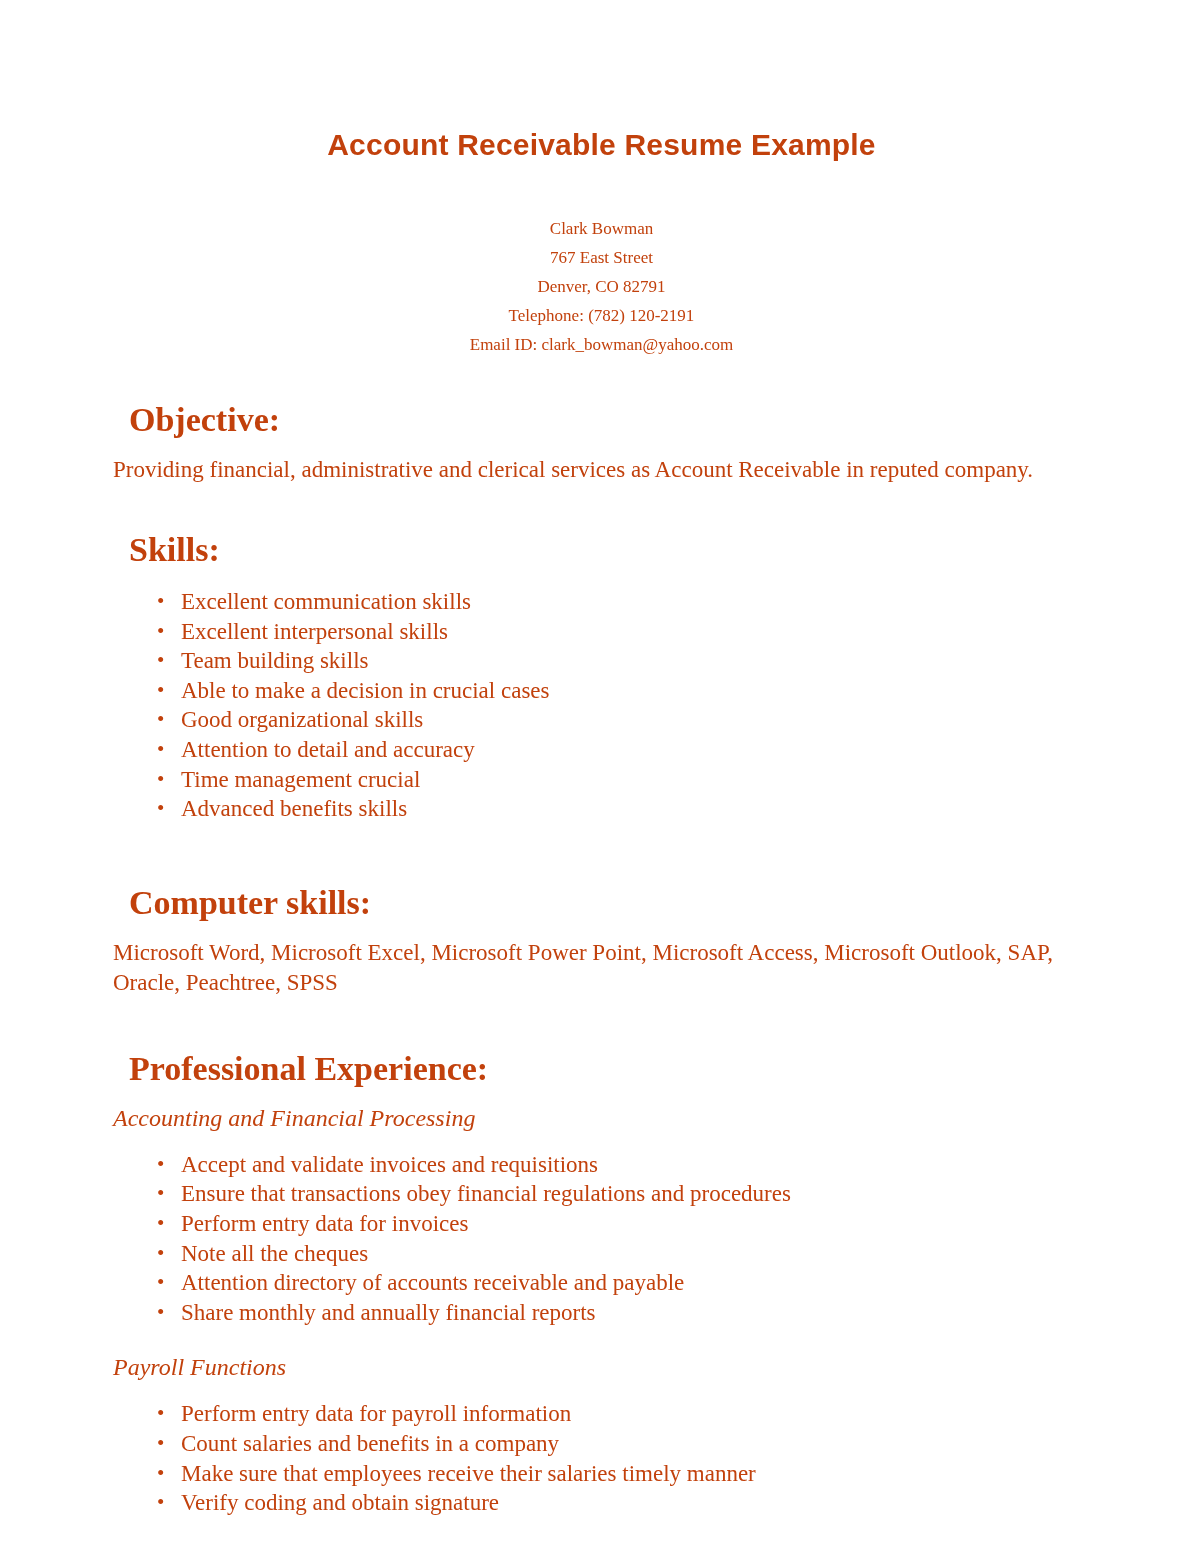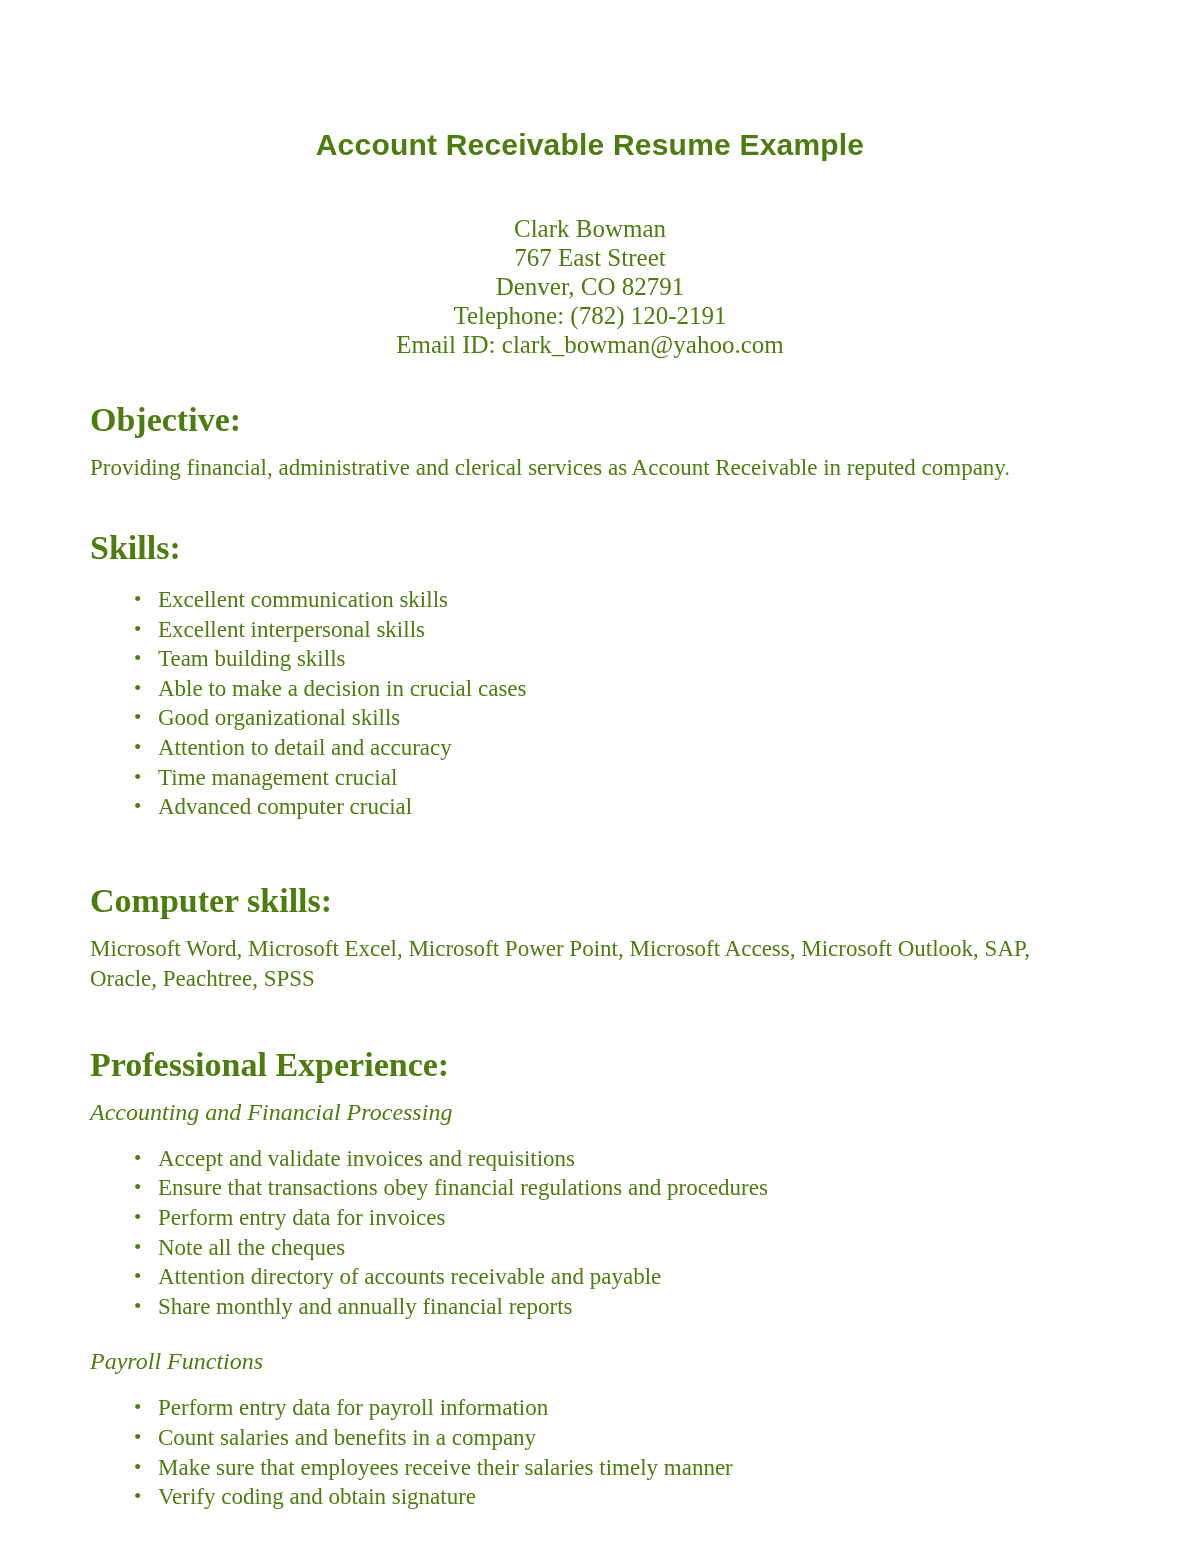--- a/index.html
+++ b/index.html
@@ -4,44 +4,44 @@
 <style>
   html, body {
     margin: 0;
     padding: 0;
     background: #ffffff;
   }
   .page {
     width: 1200px;
     height: 1553px;
     background: #ffffff;
-    color: #4d7c0f;
+    color: #c2410c;
     box-sizing: border-box;
-    padding: 128px 110px 0 90px;
+    padding: 128px 110px 0 113px;
     font-family: "Liberation Serif", "DejaVu Serif", serif;
     overflow: hidden;
   }
   .doc-title {
     font-family: "Liberation Sans", "DejaVu Sans", sans-serif;
     font-weight: bold;
     font-size: 30px;
     text-align: center;
     letter-spacing: 0.2px;
     margin: 0 0 0 0;
   }
   .contact-block {
     margin-top: 52px;
     text-align: center;
-    font-size: 25px;
+    font-size: 17px;
     line-height: 29px;
   }
   .section-heading {
     font-size: 34px;
     font-weight: bold;
-    margin: 0;
+    margin: 16px;
     line-height: 38px;
   }
   .objective-heading   { margin-top: 42px; }
   .skills-heading      { margin-top: 46px; }
   .computer-heading    { margin-top: 60px; }
   .experience-heading  { margin-top: 52px; }
   .body-text {
     font-size: 23px;
     line-height: 30px;
     margin: 14px 0 0 0;
@@ -93,21 +93,21 @@
 
   <h2 class="section-heading skills-heading">Skills:</h2>
   <ul class="bullet-list">
     <li>Excellent communication skills</li>
     <li>Excellent interpersonal skills</li>
     <li>Team building skills</li>
     <li>Able to make a decision in crucial cases</li>
     <li>Good organizational skills</li>
     <li>Attention to detail and accuracy</li>
     <li>Time management crucial</li>
-    <li>Advanced computer crucial</li>
+    <li>Advanced benefits skills</li>
   </ul>
 
   <h2 class="section-heading computer-heading">Computer skills:</h2>
   <p class="body-text">Microsoft Word, Microsoft Excel, Microsoft Power Point, Microsoft Access, Microsoft Outlook, SAP, Oracle, Peachtree, SPSS</p>
 
   <h2 class="section-heading experience-heading">Professional Experience:</h2>
 
   <p class="sub-heading sub-heading-1">Accounting and Financial Processing</p>
   <ul class="bullet-list">
     <li>Accept and validate invoices and requisitions</li>

